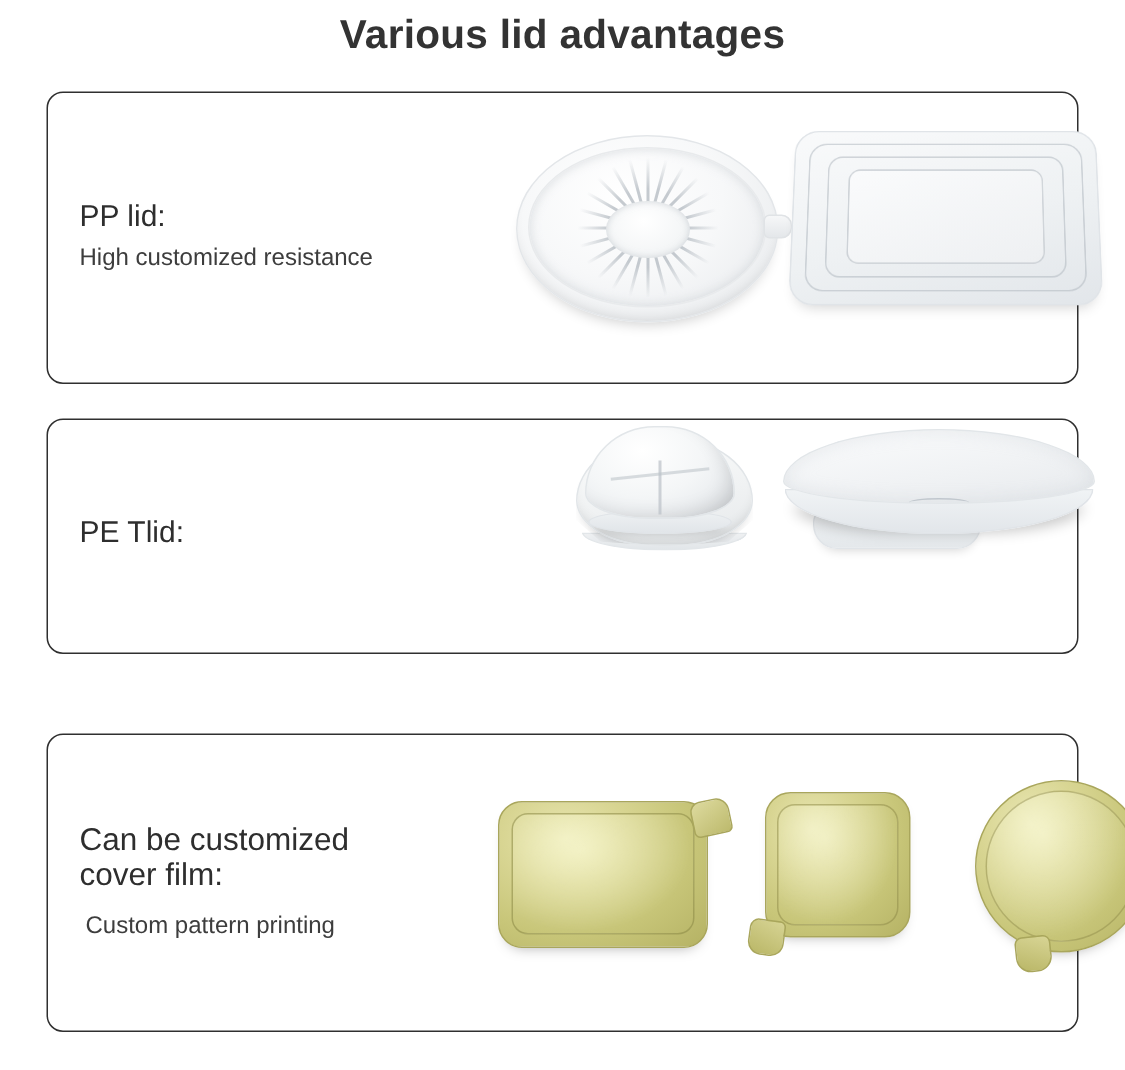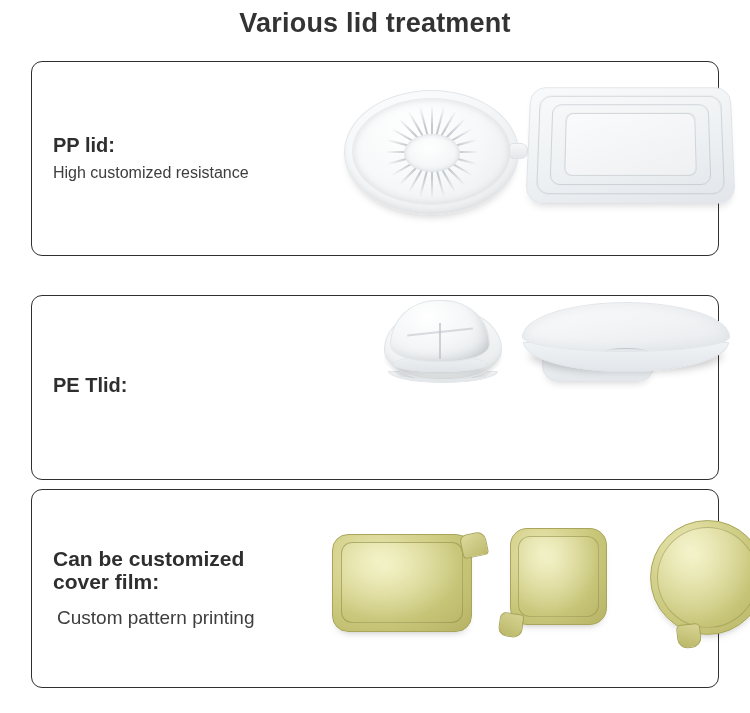--- a/index.html
+++ b/index.html
@@ -33,46 +33,46 @@
   .panel {
     position: absolute;
     left: 31px;
     width: 688px;
     border: 1.3px solid #2f2f2f;
     border-radius: 11px;
     background: #ffffff;
     box-sizing: border-box;
   }
   #panel-1 { top: 61px;  height: 195px; }
-  #panel-2 { top: 295px; height: 185px; }
+  #panel-2 { top: 279px; height: 157px; }
   #panel-3 { top: 489px; height: 199px; }
 
   .panel-text {
     position: absolute;
     left: 21px;
     top: 50%;
     transform: translateY(-50%);
     width: 300px;
   }
   .panel-heading {
     font-size: 20px;
-    font-weight: bold;
+    font-weight: normal;
     color: #2e2e2e;
     line-height: 1.12;
     margin-bottom: 5px;
     white-space: pre-line;
   }
   .panel-sub {
     font-size: 16px;
     color: #3d3d3d;
     line-height: 1.45;
     white-space: pre-line;
   }
   #panel-3 .panel-heading { font-size: 21px; }
-  #panel-3 .panel-sub { font-size: 19px; padding-left: 4px; padding-top: 5px;}
+  #panel-3 .panel-sub { font-size: 16px; padding-left: 4px; padding-top: 5px;}
 
   .panel-media {
     position: absolute;
     right: 0;
     top: 0;
     bottom: 0;
     left: 300px;
   }
 
   
@@ -327,21 +327,21 @@
     width: 24px; height: 24px;
     border-radius: 5px 5px 10px 10px;
     background: linear-gradient(200deg, #d8d595, #b9b666);
     border: 1px solid #a9a65c; box-sizing: border-box;
     transform: rotate(-6deg);
   }
 </style>
 </head>
 <body>
 
-<div class="page-title">Various lid treatment</div>
+<div class="page-title">Various lid advantages</div>
 
 <section class="panel" id="panel-1">
   <div class="panel-text">
     <div class="panel-heading">PP lid:</div>
     <div class="panel-sub">High customized resistance</div>
   </div>
   <div class="panel-media">
 
     <div class="prod pp-round">
       <div class="rim"></div>

